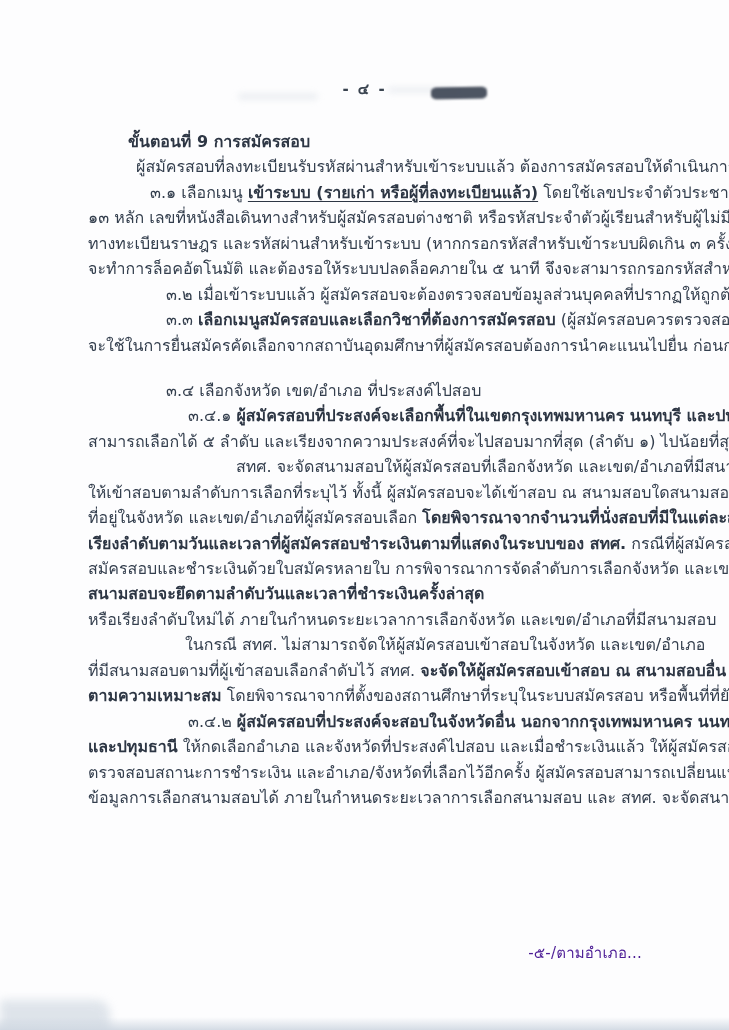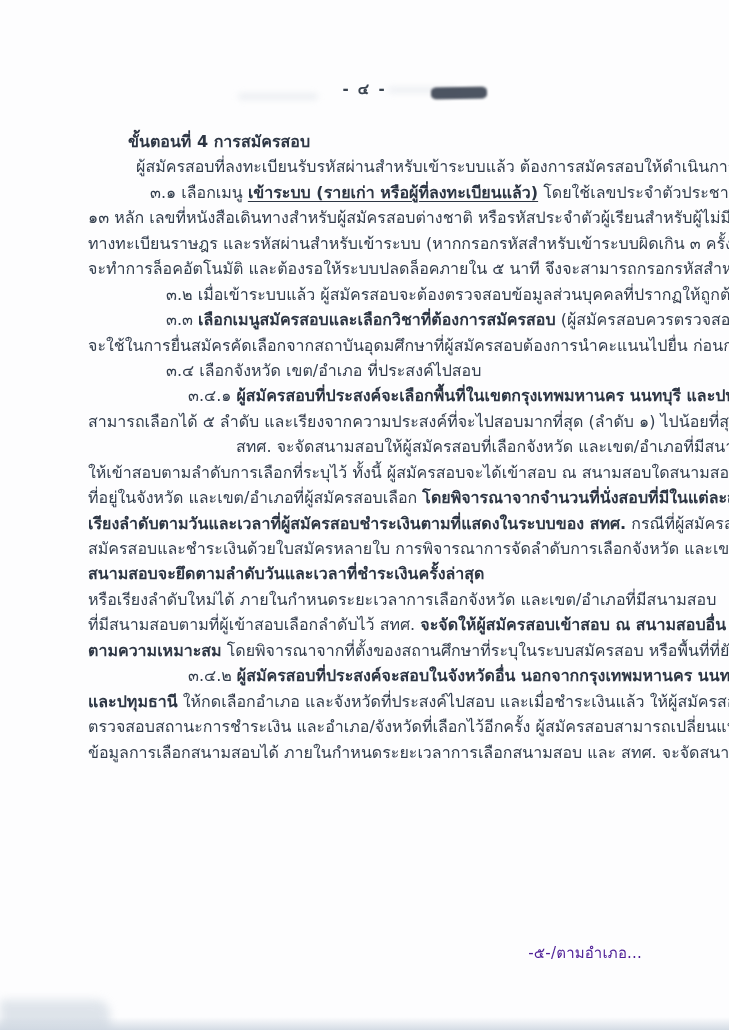--- a/index.html
+++ b/index.html
@@ -60,39 +60,40 @@
 
 <div class="sheet">
 
   <div class="page-number">- ๔ -</div>
 
   <div class="streak a"></div>
   <div class="streak b"></div>
   <div class="smudge"></div>
 
   <div class="body-text">
-      <div class="line" style="padding-left: 40px;"><span class="seg-b">ขั้นตอนที่ 4 การสมัครสอบ</span></div>
+      <div class="line" style="padding-left: 40px;"><span class="seg-b">ขั้นตอนที่ 9 การสมัครสอบ</span></div>
       <div class="line" style="padding-left: 48px;"><span>ผู้สมัครสอบที่ลงทะเบียนรับรหัสผ่านสำหรับเข้าระบบแล้ว ต้องการสมัครสอบให้ดำเนินการ ดังนี้</span></div>
       <div class="line" style="padding-left: 62px;"><span>๓.๑ เลือกเมนู </span><span class="seg-b seg-u">เข้าระบบ (รายเก่า หรือผู้ที่ลงทะเบียนแล้ว)</span><span> โดยใช้เลขประจำตัวประชาชน</span></div>
       <div class="line" style="padding-left: 0px;"><span>๑๓ หลัก เลขที่หนังสือเดินทางสำหรับผู้สมัครสอบต่างชาติ หรือรหัสประจำตัวผู้เรียนสำหรับผู้ไม่มีหลักฐาน</span></div>
       <div class="line" style="padding-left: 0px;"><span>ทางทะเบียนราษฎร และรหัสผ่านสำหรับเข้าระบบ (หากกรอกรหัสสำหรับเข้าระบบผิดเกิน ๓ ครั้ง ระบบ</span></div>
       <div class="line" style="padding-left: 0px;"><span>จะทำการล็อคอัตโนมัติ และต้องรอให้ระบบปลดล็อคภายใน ๕ นาที จึงจะสามารถกรอกรหัสสำหรับเข้าระบบ</span></div>
       <div class="line" style="padding-left: 78px;"><span>๓.๒ เมื่อเข้าระบบแล้ว ผู้สมัครสอบจะต้องตรวจสอบข้อมูลส่วนบุคคลที่ปรากฏให้ถูกต้อง</span></div>
       <div class="line" style="padding-left: 78px;"><span>๓.๓ </span><span class="seg-b">เลือกเมนูสมัครสอบและเลือกวิชาที่ต้องการสมัครสอบ</span><span> (ผู้สมัครสอบควรตรวจสอบวิชาที่</span></div>
       <div class="line" style="padding-left: 0px;"><span>จะใช้ในการยื่นสมัครคัดเลือกจากสถาบันอุดมศึกษาที่ผู้สมัครสอบต้องการนำคะแนนไปยื่น ก่อนการเลือกวิชา)</span></div>
-      <div class="line" style="padding-left: 78px;"><span>๓.๔ เลือกจังหวัด เขต/อำเภอ ที่ประสงค์ไปสอบ</span></div>
+      <div class="line" style="padding-left: 78px; margin-top: 20px;"><span>๓.๔ เลือกจังหวัด เขต/อำเภอ ที่ประสงค์ไปสอบ</span></div>
       <div class="line" style="padding-left: 100px;"><span>๓.๔.๑ </span><span class="seg-b">ผู้สมัครสอบที่ประสงค์จะเลือกพื้นที่ในเขตกรุงเทพมหานคร  นนทบุรี และปทุมธานี</span></div>
       <div class="line" style="padding-left: 0px;"><span>สามารถเลือกได้ ๕ ลำดับ และเรียงจากความประสงค์ที่จะไปสอบมากที่สุด (ลำดับ ๑) ไปน้อยที่สุด (ลำดับ ๕)</span></div>
       <div class="line" style="padding-left: 148px;"><span>สทศ. จะจัดสนามสอบให้ผู้สมัครสอบที่เลือกจังหวัด และเขต/อำเภอที่มีสนามสอบ</span></div>
       <div class="line" style="padding-left: 0px;"><span>ให้เข้าสอบตามลำดับการเลือกที่ระบุไว้  ทั้งนี้  ผู้สมัครสอบจะได้เข้าสอบ ณ สนามสอบใดสนามสอบหนึ่ง</span></div>
       <div class="line" style="padding-left: 0px;"><span>ที่อยู่ในจังหวัด และเขต/อำเภอที่ผู้สมัครสอบเลือก </span><span class="seg-b">โดยพิจารณาจากจำนวนที่นั่งสอบที่มีในแต่ละสนามสอบ</span></div>
       <div class="line" style="padding-left: 0px;"><span class="seg-b">เรียงลำดับตามวันและเวลาที่ผู้สมัครสอบชำระเงินตามที่แสดงในระบบของ สทศ.</span><span> กรณีที่ผู้สมัครสอบ</span></div>
       <div class="line" style="padding-left: 0px;"><span>สมัครสอบและชำระเงินด้วยใบสมัครหลายใบ การพิจารณาการจัดลำดับการเลือกจังหวัด และเขต/อำเภอที่มี</span></div>
       <div class="line" style="padding-left: 0px;"><span class="seg-b">สนามสอบจะยึดตามลำดับวันและเวลาที่ชำระเงินครั้งล่าสุด</span></div>
       <div class="line" style="padding-left: 0px;"><span>หรือเรียงลำดับใหม่ได้  ภายในกำหนดระยะเวลาการเลือกจังหวัด และเขต/อำเภอที่มีสนามสอบ</span></div>
+      <div class="line" style="padding-left: 97px;"><span>ในกรณี สทศ. ไม่สามารถจัดให้ผู้สมัครสอบเข้าสอบในจังหวัด และเขต/อำเภอ</span></div>
       <div class="line" style="padding-left: 0px;"><span>ที่มีสนามสอบตามที่ผู้เข้าสอบเลือกลำดับไว้ สทศ. </span><span class="seg-b">จะจัดให้ผู้สมัครสอบเข้าสอบ ณ สนามสอบอื่น ๆ</span></div>
       <div class="line" style="padding-left: 0px;"><span class="seg-b">ตามความเหมาะสม</span><span> โดยพิจารณาจากที่ตั้งของสถานศึกษาที่ระบุในระบบสมัครสอบ หรือพื้นที่ที่ยังมีที่ว่าง</span></div>
       <div class="line" style="padding-left: 100px;"><span>๓.๔.๒ </span><span class="seg-b">ผู้สมัครสอบที่ประสงค์จะสอบในจังหวัดอื่น นอกจากกรุงเทพมหานคร นนทบุรี</span></div>
       <div class="line" style="padding-left: 0px;"><span class="seg-b">และปทุมธานี</span><span> ให้กดเลือกอำเภอ และจังหวัดที่ประสงค์ไปสอบ และเมื่อชำระเงินแล้ว ให้ผู้สมัครสอบเข้ามา</span></div>
       <div class="line" style="padding-left: 0px;"><span>ตรวจสอบสถานะการชำระเงิน และอำเภอ/จังหวัดที่เลือกไว้อีกครั้ง ผู้สมัครสอบสามารถเปลี่ยนแปลง</span></div>
       <div class="line" style="padding-left: 0px;"><span>ข้อมูลการเลือกสนามสอบได้ ภายในกำหนดระยะเวลาการเลือกสนามสอบ และ สทศ. จะจัดสนามสอบสอบให้</span></div>
     </div>
 
   <div class="footer-note">-๕-/ตามอำเภอ...</div>
 

